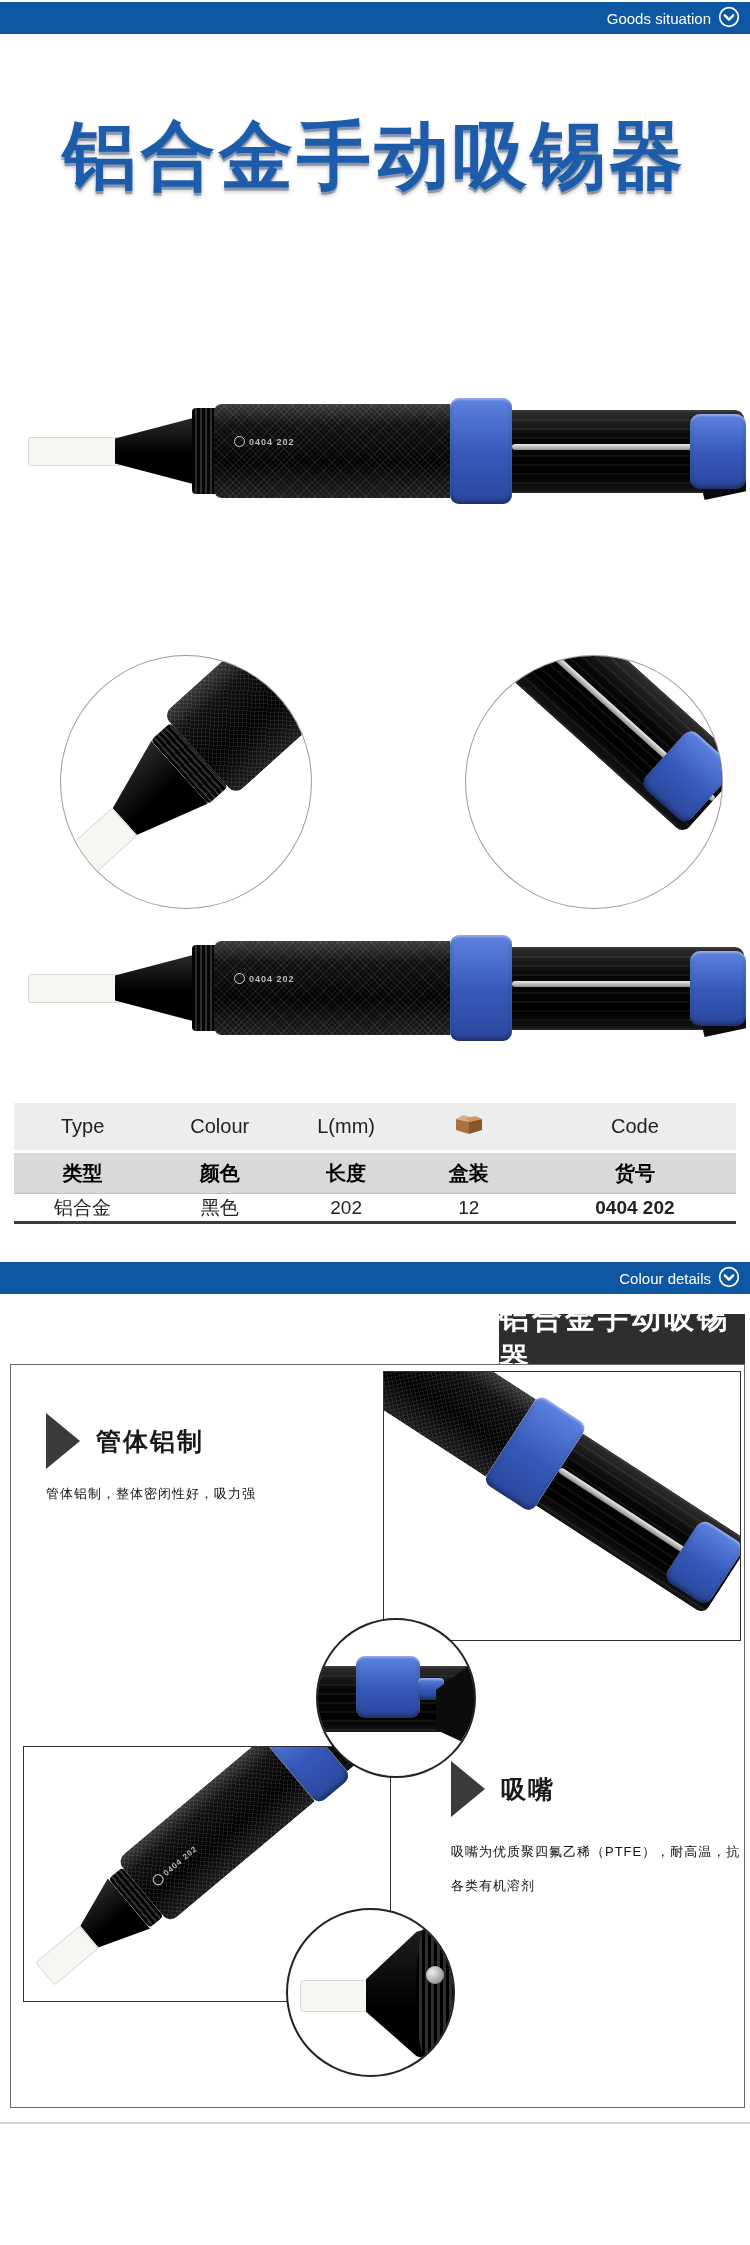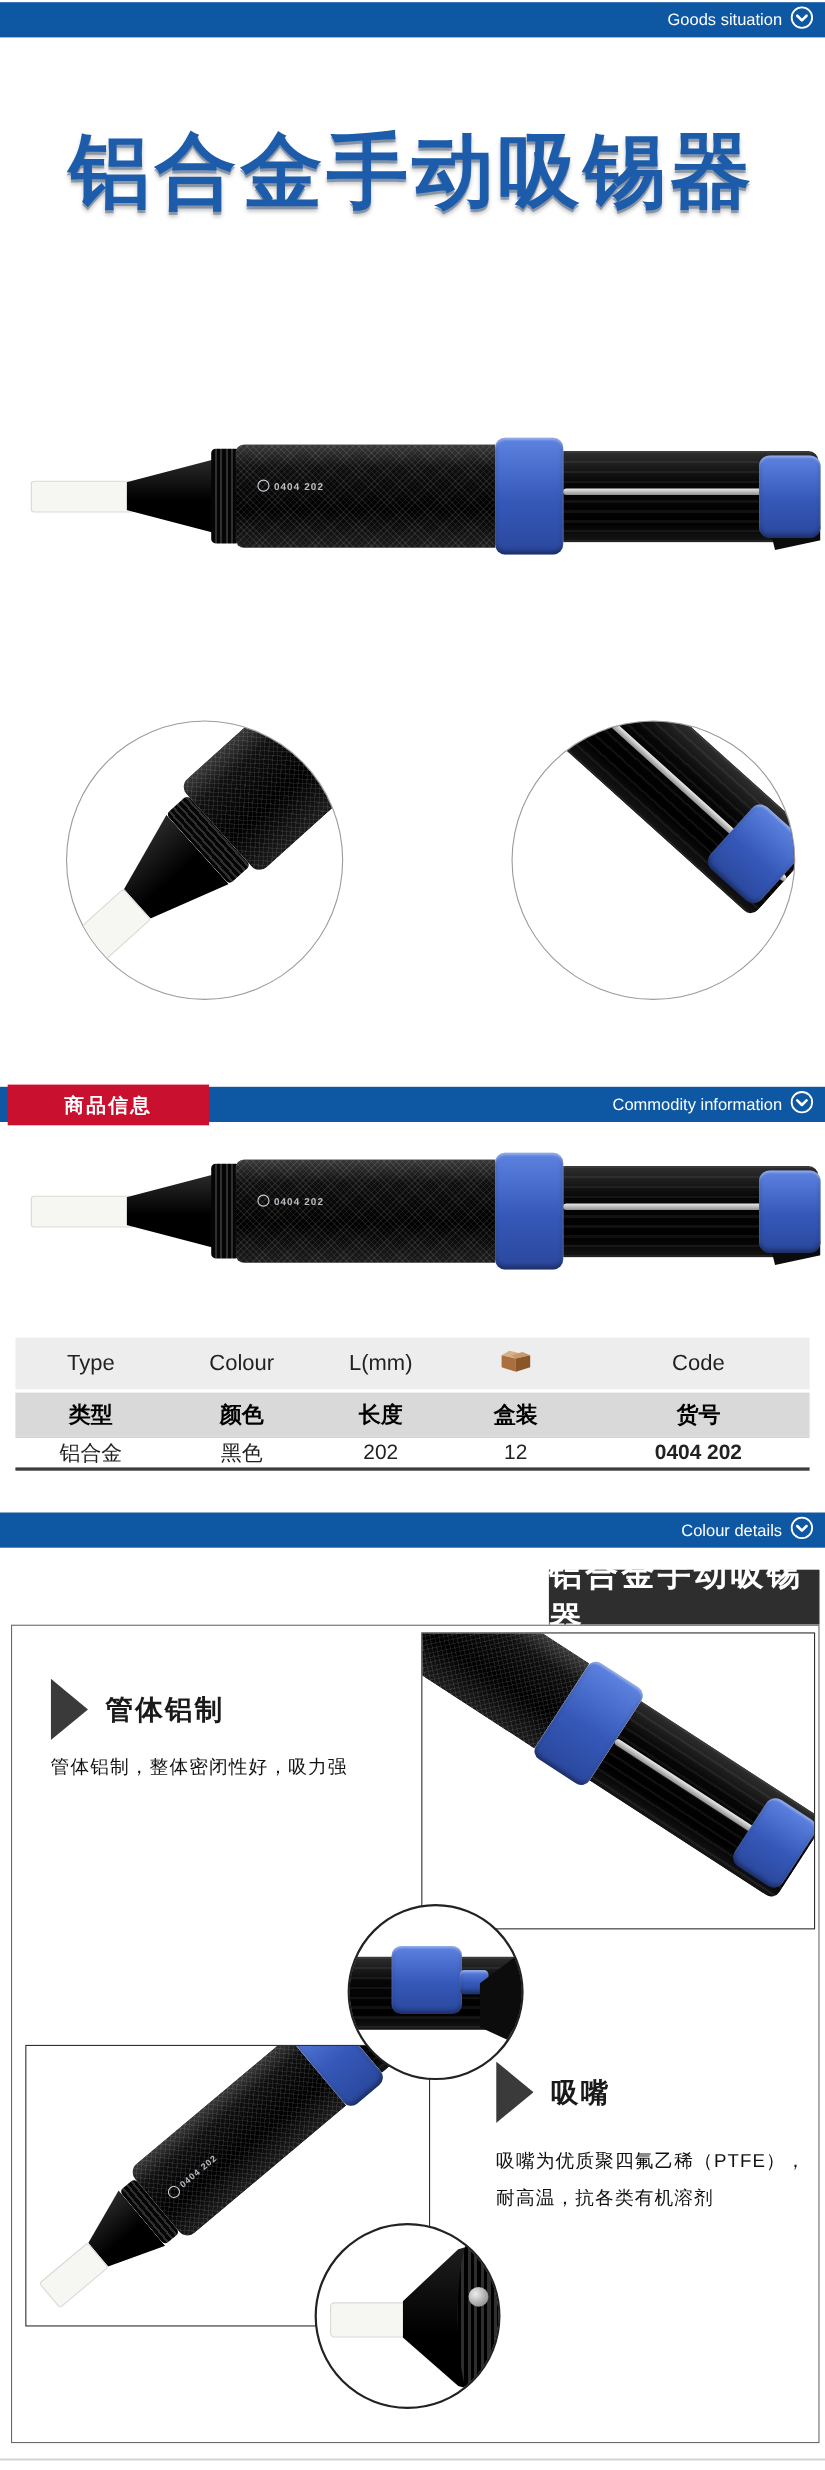--- a/index.html
+++ b/index.html
@@ -108,21 +108,21 @@
 
   
   .badge{width:246px;height:50px;margin:20px 5px 0 auto;background:#2e2e2e;color:#fff;
     font-size:30px;font-weight:700;display:flex;align-items:center;justify-content:center;
     letter-spacing:3px;}
   .details-box{margin:0 5px 0 10px;border:1px solid #6a6a6a;height:742px;position:relative;
     background:#fff;}
   .feature{position:absolute;display:flex;align-items:center;z-index:4;}
   .tri{width:34px;height:56px;background:#3a3a3a;clip-path:polygon(0 0,100% 50%,0 100%);flex:none;}
   .feature .fh{font-size:25px;font-weight:700;color:#1a1a1a;margin-left:16px;letter-spacing:2px;}
-  .ftext{position:absolute;font-size:17px;color:#111;letter-spacing:1px;line-height:34px;z-index:4;}
+  .ftext{position:absolute;font-size:13px;color:#111;letter-spacing:1px;line-height:34px;z-index:4;}
   .f1{left:35px;top:48px;}
   .f1-text{left:35px;top:112px;width:330px;}
   .f2{left:440px;top:396px;}
   .f2-text{left:440px;top:470px;width:292px;}
 
   .pbox{position:absolute;border:1px solid #2f2f2f;background:#fff;overflow:hidden;z-index:1;}
   .pbox1{right:3px;top:6px;width:356px;height:268px;}
   .pbox2{left:12px;top:381px;width:366px;height:254px;}
   .diag{position:absolute;display:flex;align-items:center;}
   .diag1{left:-170px;top:0;width:560px;height:110px;transform:rotate(33deg);}
@@ -200,32 +200,20 @@
     <div class="oval oval-right">
       <div class="ov-tube">
         <div class="k-sleeve dark-tube" style="width:340px;height:92px;">
           <div class="k-rod" style="top:43px;width:100%;"></div>
           <div class="k-cap blue-part" style="right:4px;top:8px;width:62px;height:76px;"></div>
         </div>
       </div>
     </div>
   </div>
 
-  <div class="bar bar2">
-    <div class="tag">商品信息</div>
-    <div class="right">
-      <span>Commodity information</span>
-      <span>
-        <svg viewBox="0 0 26 26" width="22" height="22">
-            <circle cx="13" cy="13" r="11" fill="none" stroke="#fff" stroke-width="2"></circle>
-            <path d="M8 11 l5 5 5 -5" fill="none" stroke="#fff" stroke-width="2.8" stroke-linecap="round" stroke-linejoin="round"></path>
-          </svg>
-      </span>
-    </div>
-  </div>
 
   <div class="pump-photo photo2">
     <div class="p-tip"></div>
     <div class="p-cone"></div>
     <div class="p-collar"></div>
     <div class="p-barrel knurl">
       <span class="p-mark">
           <i class="logo-dot"></i>
           <span>0404 202</span>
         </span>

